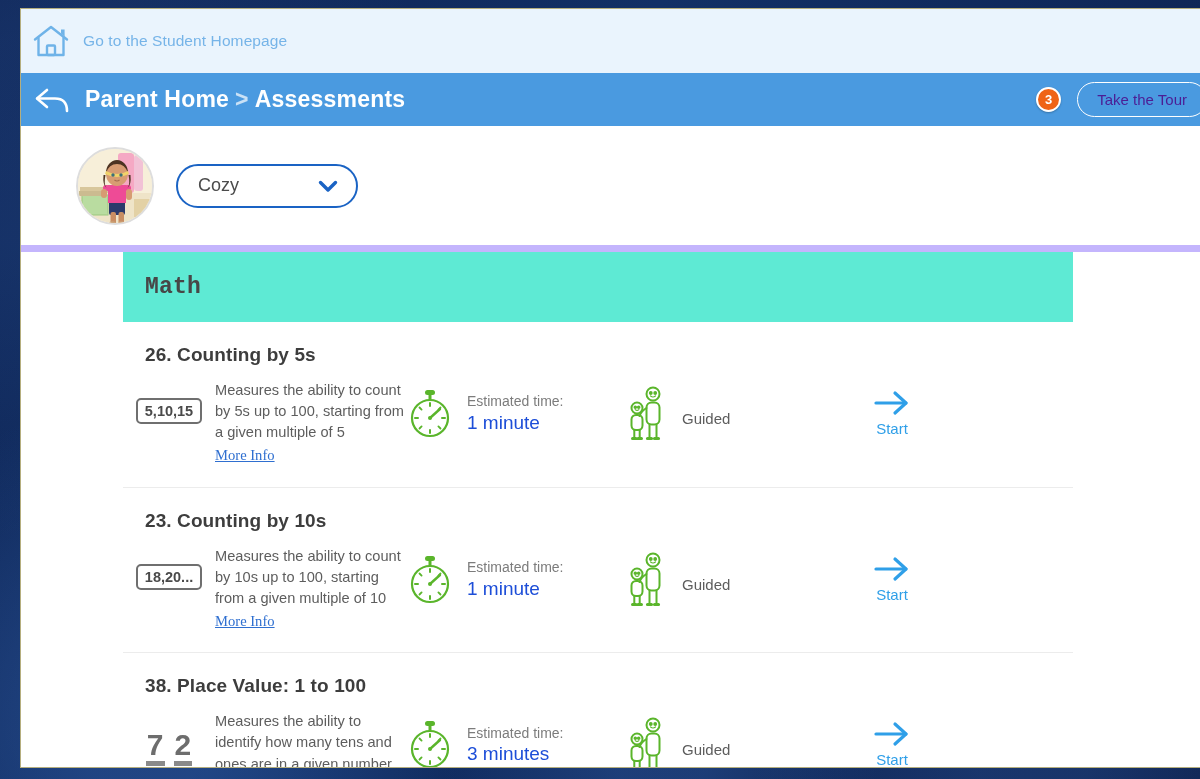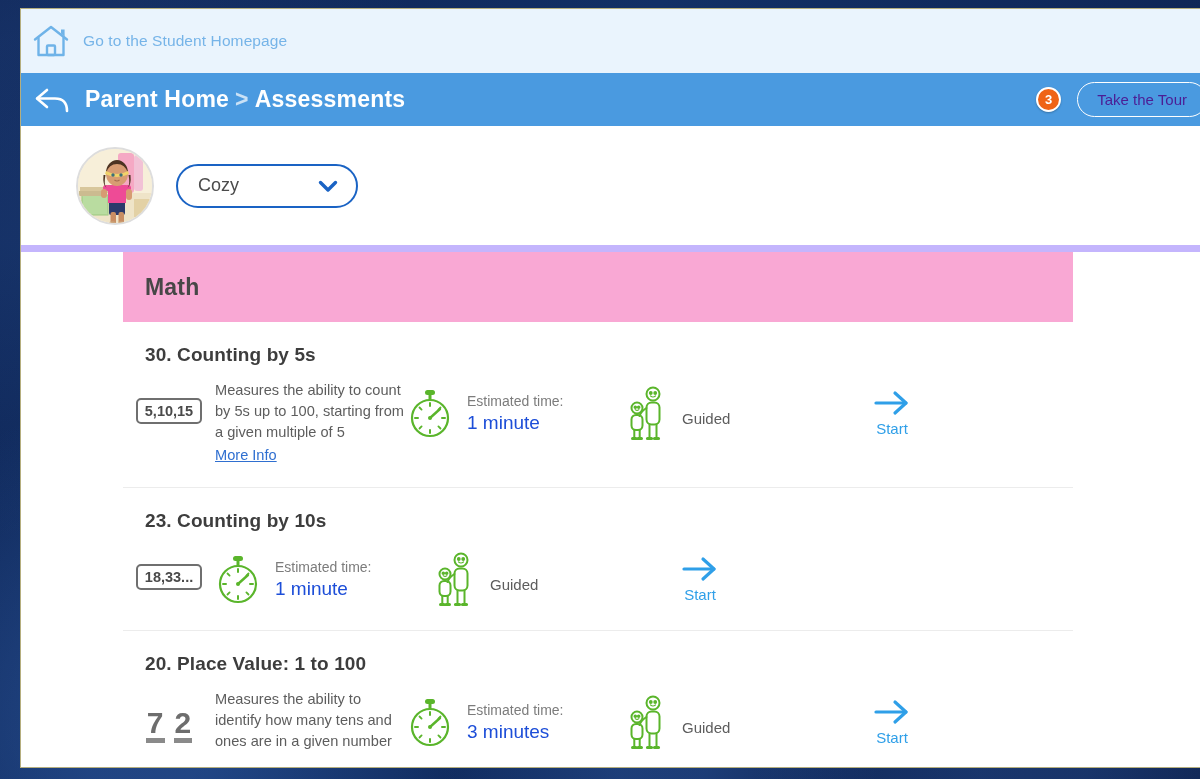--- a/index.html
+++ b/index.html
@@ -91,22 +91,22 @@
   .student-select .name { font-size: 18px; color: #4b4b4b; }
   .chev { width: 20px; height: 13px; flex: none; }
 
   
   .content {
     position: relative; height: 516px; background: #ffffff;
     padding-left: 102px; padding-right: 10px;
   }
   .card { width: 950px; background: #ffffff; }
   .card-head {
-    background: #f9a8d4; height: 70px;
-    display: flex; align-items: center; padding-left: 22px;
+    background: #5eead4; height: 70px;
+    display: flex; align-items: center; padding-left: 22px; font-family: Liberation Mono, monospace;
   }
   .card-head h2 { font-size: 23px; color: #474747; font-weight: bold; letter-spacing:.2px;}
 
   .row {
     padding: 16px 0 20px 0; border-bottom: 1px solid #ececec;
   }
   .row-title {
     font-size: 19px; font-weight: bold; color: #3d3d3d;
     margin: 6px 0 14px 22px; letter-spacing: .1px;
   }
@@ -122,21 +122,21 @@
     white-space: nowrap;
   }
   .placevalue { display: flex; gap: 9px; }
   .placevalue span {
     font-size: 30px; font-weight: bold; color: #6d6d6d;
     border-bottom: 5px solid #8a8a8a; line-height: 1.05; padding: 0 1px;
   }
 
   .col-desc { width: 192px; flex: none; font-size: 14.6px; color: #5d5d5d; line-height: 1.45; }
   .col-desc a {
-    color: #2f6fd0; text-decoration: underline; display: inline-block; margin-top: 2px;
+    color: #2f6fd0; text-decoration: underline; display: inline-block; margin-top: 2px; font-family: Liberation Serif, serif;
   }
 
   .col-time { width: 215px; flex: none; display: flex; align-items: center; padding-top: 8px; }
   .stopwatch { width: 46px; height: 52px; flex: none; margin-right: 14px; }
   .time-lbl { font-size: 14px; color: #7c7c7c; line-height: 1.25; }
   .time-val { font-size: 19px; color: #1d4ed8; line-height: 1.3; }
 
   .col-guided { width: 215px; flex: none; display: flex; align-items: flex-start; padding-top: 6px; }
   .people { width: 50px; height: 58px; flex: none; margin-right: 10px; }
   .guided-lbl { font-size: 15px; color: #5d5d5d; padding-top: 24px; }
@@ -238,21 +238,21 @@
     </div>
   </div>
 
   <div class="content">
     <div class="card">
       <div class="card-head">
         <h2>Math</h2>
       </div>
 
       <div class="row">
-        <div class="row-title">30. Counting by 5s</div>
+        <div class="row-title">26. Counting by 5s</div>
         <div class="row-body">
           <div class="col-icon">
             <span class="chip">5,10,15</span>
           </div>
           <div class="col-desc">
             <span>Measures the ability to count by 5s up to 100, starting from a given multiple of 5</span>
             <a href="#">More Info</a>
           </div>
           <div class="col-time">
             <span class="stopwatch">
@@ -302,21 +302,25 @@
             </span>
             <span class="start-lbl">Start</span>
           </div>
         </div>
       </div>
 
       <div class="row">
         <div class="row-title">23. Counting by 10s</div>
         <div class="row-body">
           <div class="col-icon">
-            <span class="chip">18,33...</span>
+            <span class="chip">18,20...</span>
+          </div>
+          <div class="col-desc">
+            <span>Measures the ability to count by 10s up to 100, starting from a given multiple of 10</span>
+            <a href="#">More Info</a>
           </div>
           <div class="col-time">
             <span class="stopwatch">
               <svg viewBox="0 0 46 52" width="46" height="52" fill="none" stroke="#5ab52b" stroke-width="2.2" stroke-linecap="round">
                 <rect x="18" y="2" width="10" height="5" rx="2.5" fill="#5ab52b" stroke="none"></rect>
                 <path d="M23 7 v4" stroke-width="3"></path>
                 <circle cx="23" cy="30" r="18"></circle>
                 <path d="M23 30 L33 21" stroke-width="2.4"></path>
                 <circle cx="23" cy="30" r="2" fill="#5ab52b" stroke="none"></circle>
                 <path d="M23 15 v3 M23 42 v3 M8 30 h3 M35 30 h3" stroke-width="2"></path>
@@ -356,21 +360,21 @@
                 <path d="M4 15 H34"></path>
                   <path d="M23 5 L34 15 L23 25"></path>
               </svg>
             </span>
             <span class="start-lbl">Start</span>
           </div>
         </div>
       </div>
 
       <div class="row">
-        <div class="row-title">20. Place Value: 1 to 100</div>
+        <div class="row-title">38. Place Value: 1 to 100</div>
         <div class="row-body">
           <div class="col-icon">
             <span class="placevalue">
               <span>7</span>
               <span>2</span>
             </span>
           </div>
           <div class="col-desc">
             <span>Measures the ability to identify how many tens and ones are in a given number</span>
             

